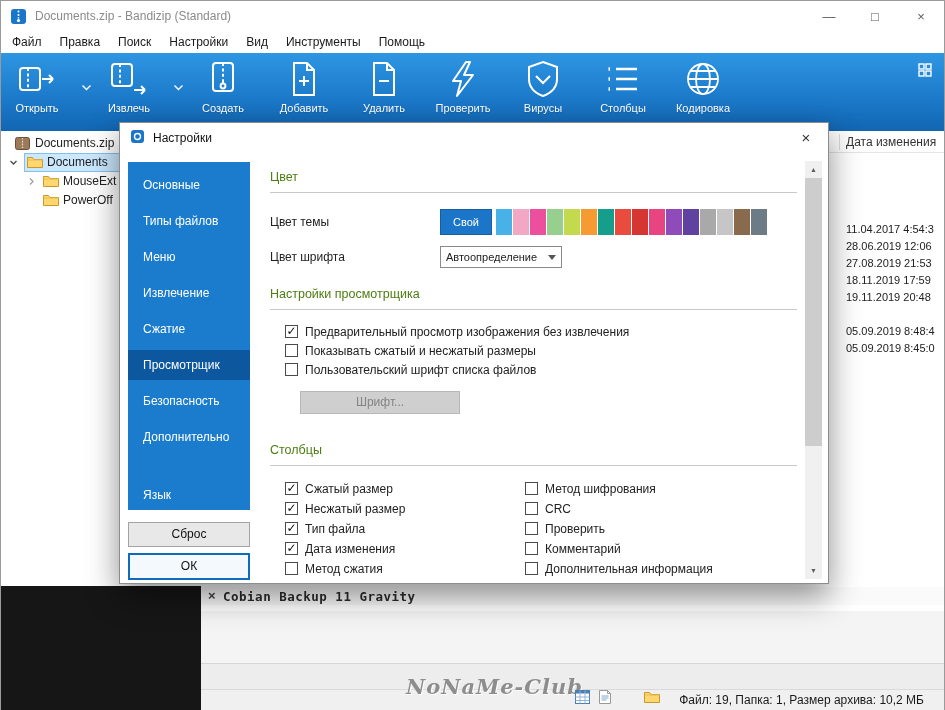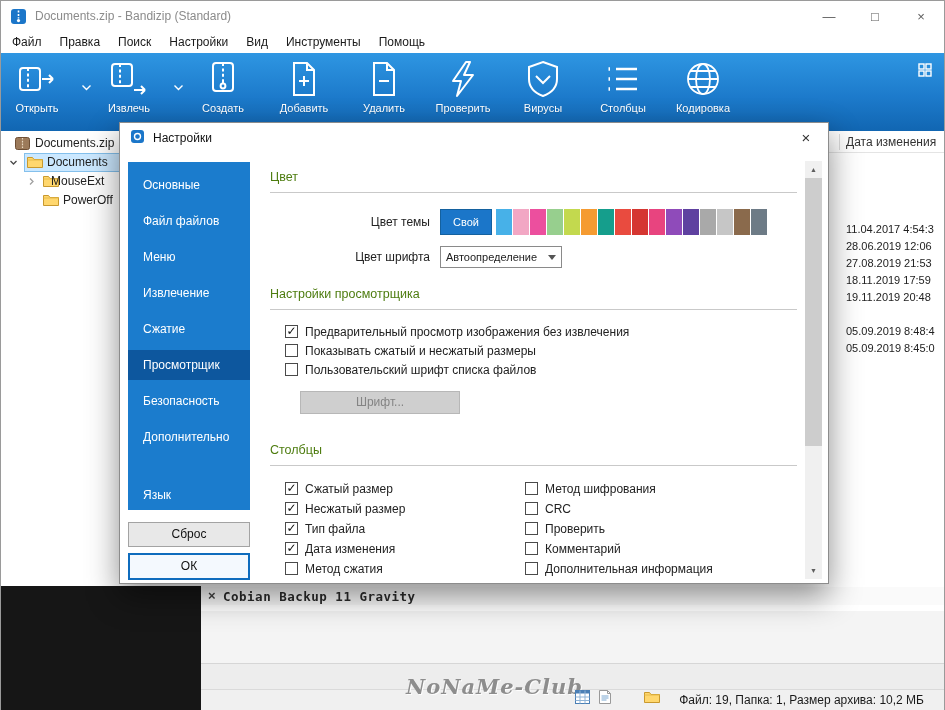--- a/index.html
+++ b/index.html
@@ -60,21 +60,21 @@
   .dlg-close{position:absolute;right:9px;top:5px;width:26px;height:21px;text-align:center;line-height:20px;font-size:15px;color:#333}
   .dlg-sidebar{position:absolute;left:8px;top:39px;width:122px;height:348px;background:#1b7ccd}
   .nav-item{position:absolute;left:0;width:122px;height:30px;line-height:30px;color:#fff;padding-left:15px;font-size:12px;white-space:nowrap}
   .nav-item.selected{background:#0d579e}
   .dlg-btn{position:absolute;left:8px;width:122px;height:25px;background:#e8e8e8;border:1px solid #a3a3a3;text-align:center;line-height:22px;font-size:12px;color:#111}
   .dlg-btn.ok{height:27px;line-height:22px;background:#f4f9fe;border:2px solid #0f6cbd}
   .dlg-content{position:absolute;left:142px;top:38px;width:543px;height:418px;overflow:hidden}
   .sect-title{position:absolute;left:8px;font-weight:normal;font-size:12.5px;color:#4d7c0f;white-space:nowrap}
   .sect-rule{position:absolute;left:8px;width:527px;height:1px;background:#c9c9c9}
   .form-row{position:absolute;left:8px;display:flex;align-items:center}
-  .form-label{width:160px;text-align:right;margin-right:10px;font-size:12px;white-space:nowrap}
+  .form-label{width:160px;margin-right:10px;font-size:12px;white-space:nowrap}
   .custom-swatch{width:52px;height:26px;background:#1b76c9;color:#fff;border:1px solid #14619f;font-size:11px;font-family:inherit}
   .swatch-row{display:flex;gap:1px;margin-left:4px}
   .swatch{width:16px;height:26px}
   .combo{width:122px;height:22px;border:1px solid #8a8a8a;background:#fff;display:flex;align-items:center;padding:0 5px;font-size:11px}
   .combo-arrow{margin-left:auto;width:0;height:0;border-left:4px solid transparent;border-right:4px solid transparent;border-top:5px solid #555}
   .cb-row{display:flex;align-items:center;height:13px;margin-bottom:6px}
   .cb-box{width:13px;height:13px;border:1px solid #4a4a4a;background:#fff;font-size:12px;line-height:11px;text-align:center;font-weight:bold;color:#0b0b0b;flex:0 0 13px}
   .cb-label{margin-left:7px;font-size:12px;white-space:nowrap}
   .viewer-options{position:absolute;left:23px;top:164px}
   .font-btn{position:absolute;left:38px;top:230px;width:160px;height:23px;background:#cfcfcf;border:1px solid #b7b7b7;color:#848484;font-size:12px;text-align:center;line-height:21px}
@@ -269,21 +269,21 @@
         <svg width="9" height="9" viewBox="0 0 9 9">
             <path d="M3 1.5l3 3-3 3" fill="none" stroke="#a0a0a0" stroke-width="1.3"></path>
           </svg>
       </span>
       <span class="t-ic" style="left:42px">
         <svg width="16" height="13" viewBox="0 0 16 13">
             <path d="M.5 1.5h5l1.5 2h8.5v8H.5z" fill="#ffd76e" stroke="#c9992e"></path>
             <path d="M.5 4h15" stroke="#e8bc4a" fill="none"></path>
           </svg>
       </span>
-      <span class="t-label" style="left:50px">MouseExt</span>
+      <span class="t-label" style="left:62px">MouseExt</span>
     </div>
     <div class="tree-row" style="top:60px">
       <span class="t-ic" style="left:42px">
         <svg width="16" height="13" viewBox="0 0 16 13">
             <path d="M.5 1.5h5l1.5 2h8.5v8H.5z" fill="#ffd76e" stroke="#c9992e"></path>
             <path d="M.5 4h15" stroke="#e8bc4a" fill="none"></path>
           </svg>
       </span>
       <span class="t-label" style="left:62px">PowerOff</span>
     </div>
@@ -360,21 +360,21 @@
             <rect x="1" y="1" width="13" height="13" rx="3" fill="#1b76c9"></rect>
             <circle cx="7.5" cy="7.5" r="3" fill="none" stroke="#fff" stroke-width="1.4"></circle>
           </svg>
       </span>
       <span class="dlg-title-text">Настройки</span>
       <span class="dlg-close">×</span>
     </div>
 
     <div class="dlg-sidebar">
         <div class="nav-item" style="top: 8px;">Основные</div>
-        <div class="nav-item" style="top: 44px;">Файл файлов</div>
+        <div class="nav-item" style="top: 44px;">Типы файлов</div>
         <div class="nav-item" style="top: 80px;">Меню</div>
         <div class="nav-item" style="top: 116px;">Извлечение</div>
         <div class="nav-item" style="top: 152px;">Сжатие</div>
         <div class="nav-item selected" style="top: 188px;">Просмотрщик</div>
         <div class="nav-item" style="top: 260px;">Дополнительно</div>
         <div class="nav-item" style="top: 224px;">Безопасность</div>
         <div class="nav-item" style="top: 318px;">Язык</div>
       </div>
     <div class="dlg-btn" style="top:399px">Сброс</div>
     <div class="dlg-btn ok" style="top:430px">ОК</div>

